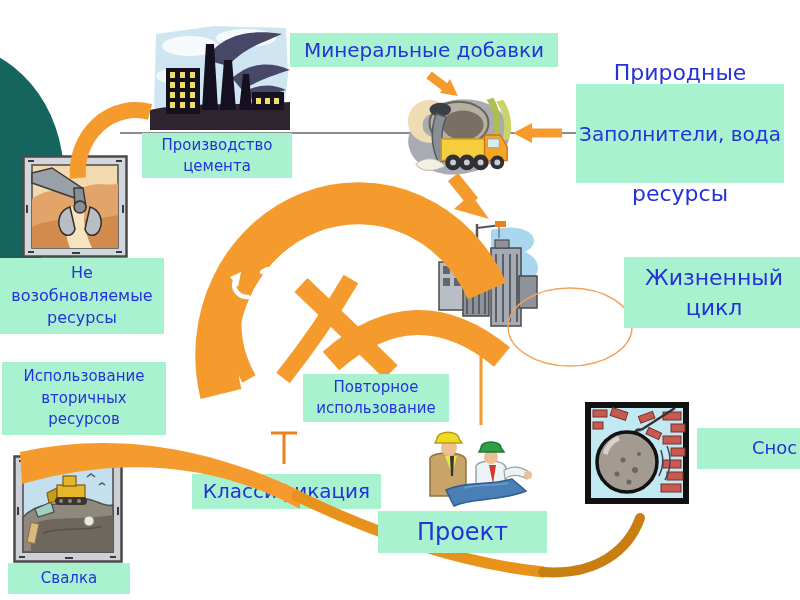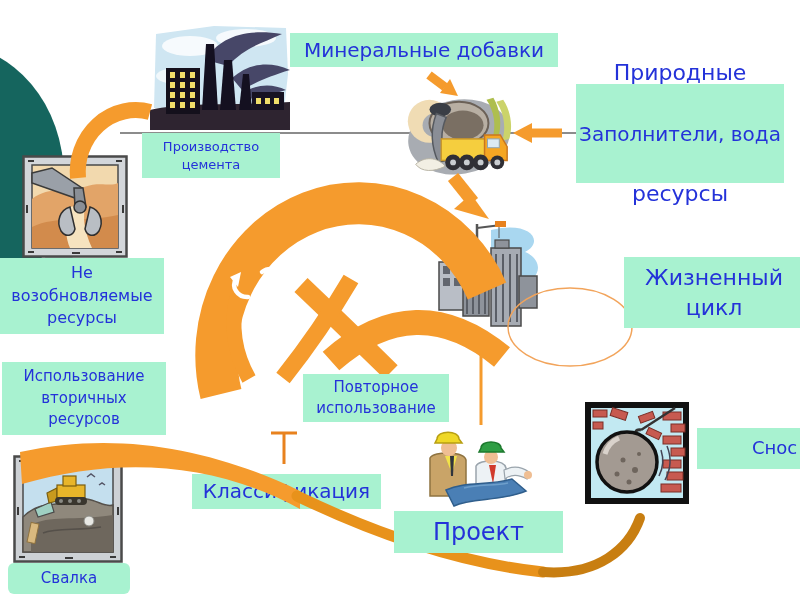--- a/index.html
+++ b/index.html
@@ -13,30 +13,30 @@
   #stage > svg.layer{position:absolute;left:0;top:0;pointer-events:none;}
   .pic{position:absolute;}
   .pic svg{display:block;width:100%;height:100%;}
   .label{position:absolute;background:var(--label-bg);color:var(--label-text);
          font-weight:normal;text-align:center;display:flex;flex-direction:column;
          justify-content:center;align-items:center;line-height:1.25;}
   .label .ln{white-space:nowrap;}
   .lbl-minerals  {left:290px;top:33px;width:268px;height:34px;font-size:20px;}
   .lbl-natural   {left:576px;top:84px;width:208px;height:99px;line-height:1.2;gap:35px;}
   .lbl-natural .big{font-size:22px;} .lbl-natural .small{font-size:20px;}
-  .lbl-cement    {left:142px;top:133px;width:138px;height:45px;font-size:13px;line-height:1.35;}
+  .lbl-cement    {left:142px;top:133px;width:150px;height:45px;font-size:15px;line-height:1.35;}
   .lbl-nonrenew  {left:0px;top:258px;width:164px;height:76px;font-size:16px;line-height:1.4;}
   .lbl-recycling {left:165px;top:299px;width:114px;height:28px;font-size:15px;}
   .lbl-secondary {left:2px;top:362px;width:164px;height:73px;font-size:15px;line-height:1.45;}
   .lbl-reuse     {left:303px;top:374px;width:146px;height:48px;font-size:15px;line-height:1.4;}
   .lbl-class     {left:192px;top:474px;width:189px;height:35px;font-size:20px;}
-  .lbl-project   {left:394px;top:511px;width:169px;height:42px;font-size:24px;}
+  .lbl-project   {left:378px;top:511px;width:169px;height:42px;font-size:24px;}
   .lbl-lifecycle {left:624px;top:257px;width:180px;height:71px;font-size:22px;line-height:1.35;}
   .lbl-demolition{left:697px;top:428px;width:91px;height:41px;font-size:18px;padding-left:32px;}
-  .lbl-landfill  {left:8px;top:563px;width:122px;height:31px;font-size:15px;border-radius:6px;}
+  .lbl-landfill  {left:8px;top:563px;width:122px;height:31px;font-size:15px;}
 </style>
 </head>
 <body>
 
 <div id="stage">
 
   <svg class="layer" width="800" height="600" viewBox="0 0 800 600">
     <path d="M 46 126 C 80 178 84 248 58 310 C 38 252 36 180 46 126 Z" fill="#AFCBC4"></path>
     <ellipse cx="-48" cy="178" rx="112" ry="133" fill="#15655E"></ellipse>
     <line x1="120" y1="133" x2="576" y2="133" stroke="#8C8C8C" stroke-width="2"></line>

